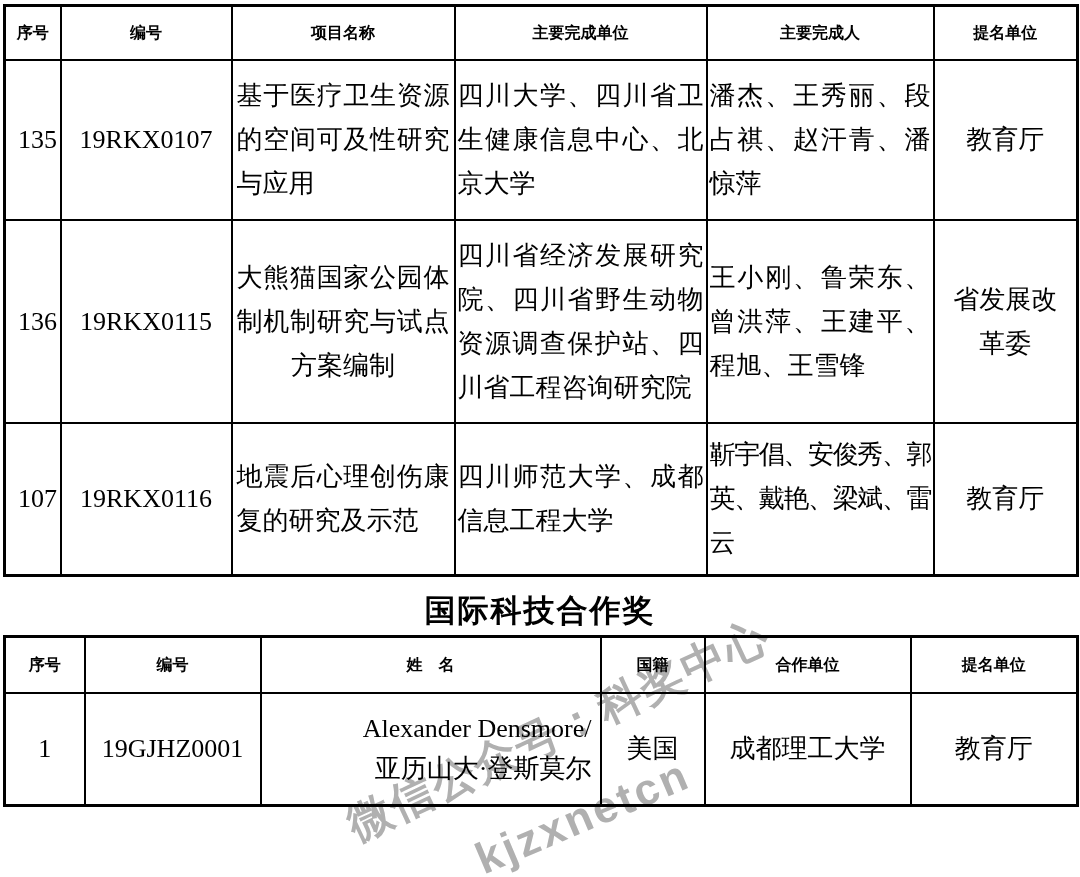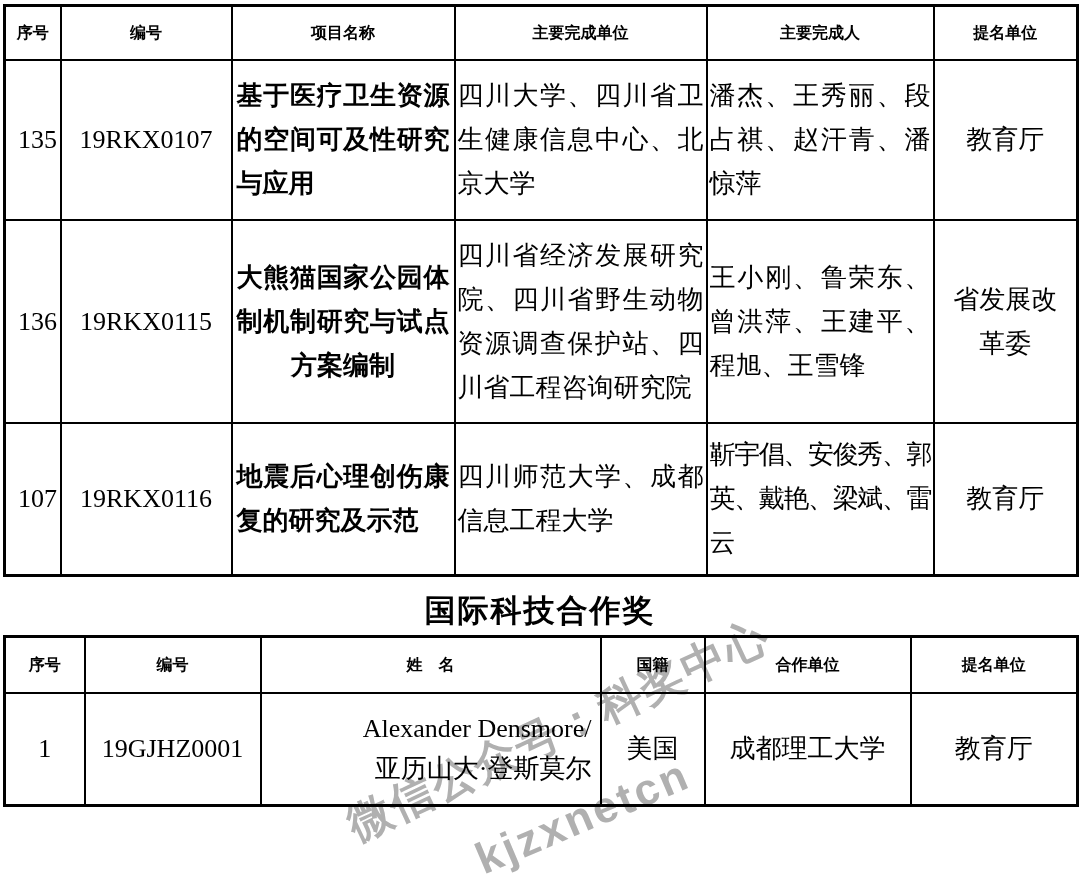--- a/index.html
+++ b/index.html
@@ -43,21 +43,21 @@
     vertical-align:middle;padding:12px;
   }
   #award-table th{height:52px;}
   .row-135 td{height:134px;}
   .row-136 td{height:177px;}
   .row-137 td{height:126px;}
   #intl-table th{height:54px;}
   #intl-table td{height:86px;}
   
   td.para{text-align:justify;padding:0 2px;margin-left:13px;}
-  td.proj{text-align:justify;padding:12px 4px;font-weight:bold;}
+  td.proj{text-align:justify;padding:12px 4px;}
   td.last-center{text-align-last:center;margin-left:12px;}
   td.name-cell{
     text-align:right;white-space:pre-line;line-height:40px;padding:0 8px;
   }
   
   .section-title{
     position:absolute;left:0;top:590px;width:1080px;z-index:1;
     text-align:center;font-family:"Liberation Sans","DejaVu Sans",sans-serif;
     font-weight:bold;font-size:31px;letter-spacing:2px;
   }

